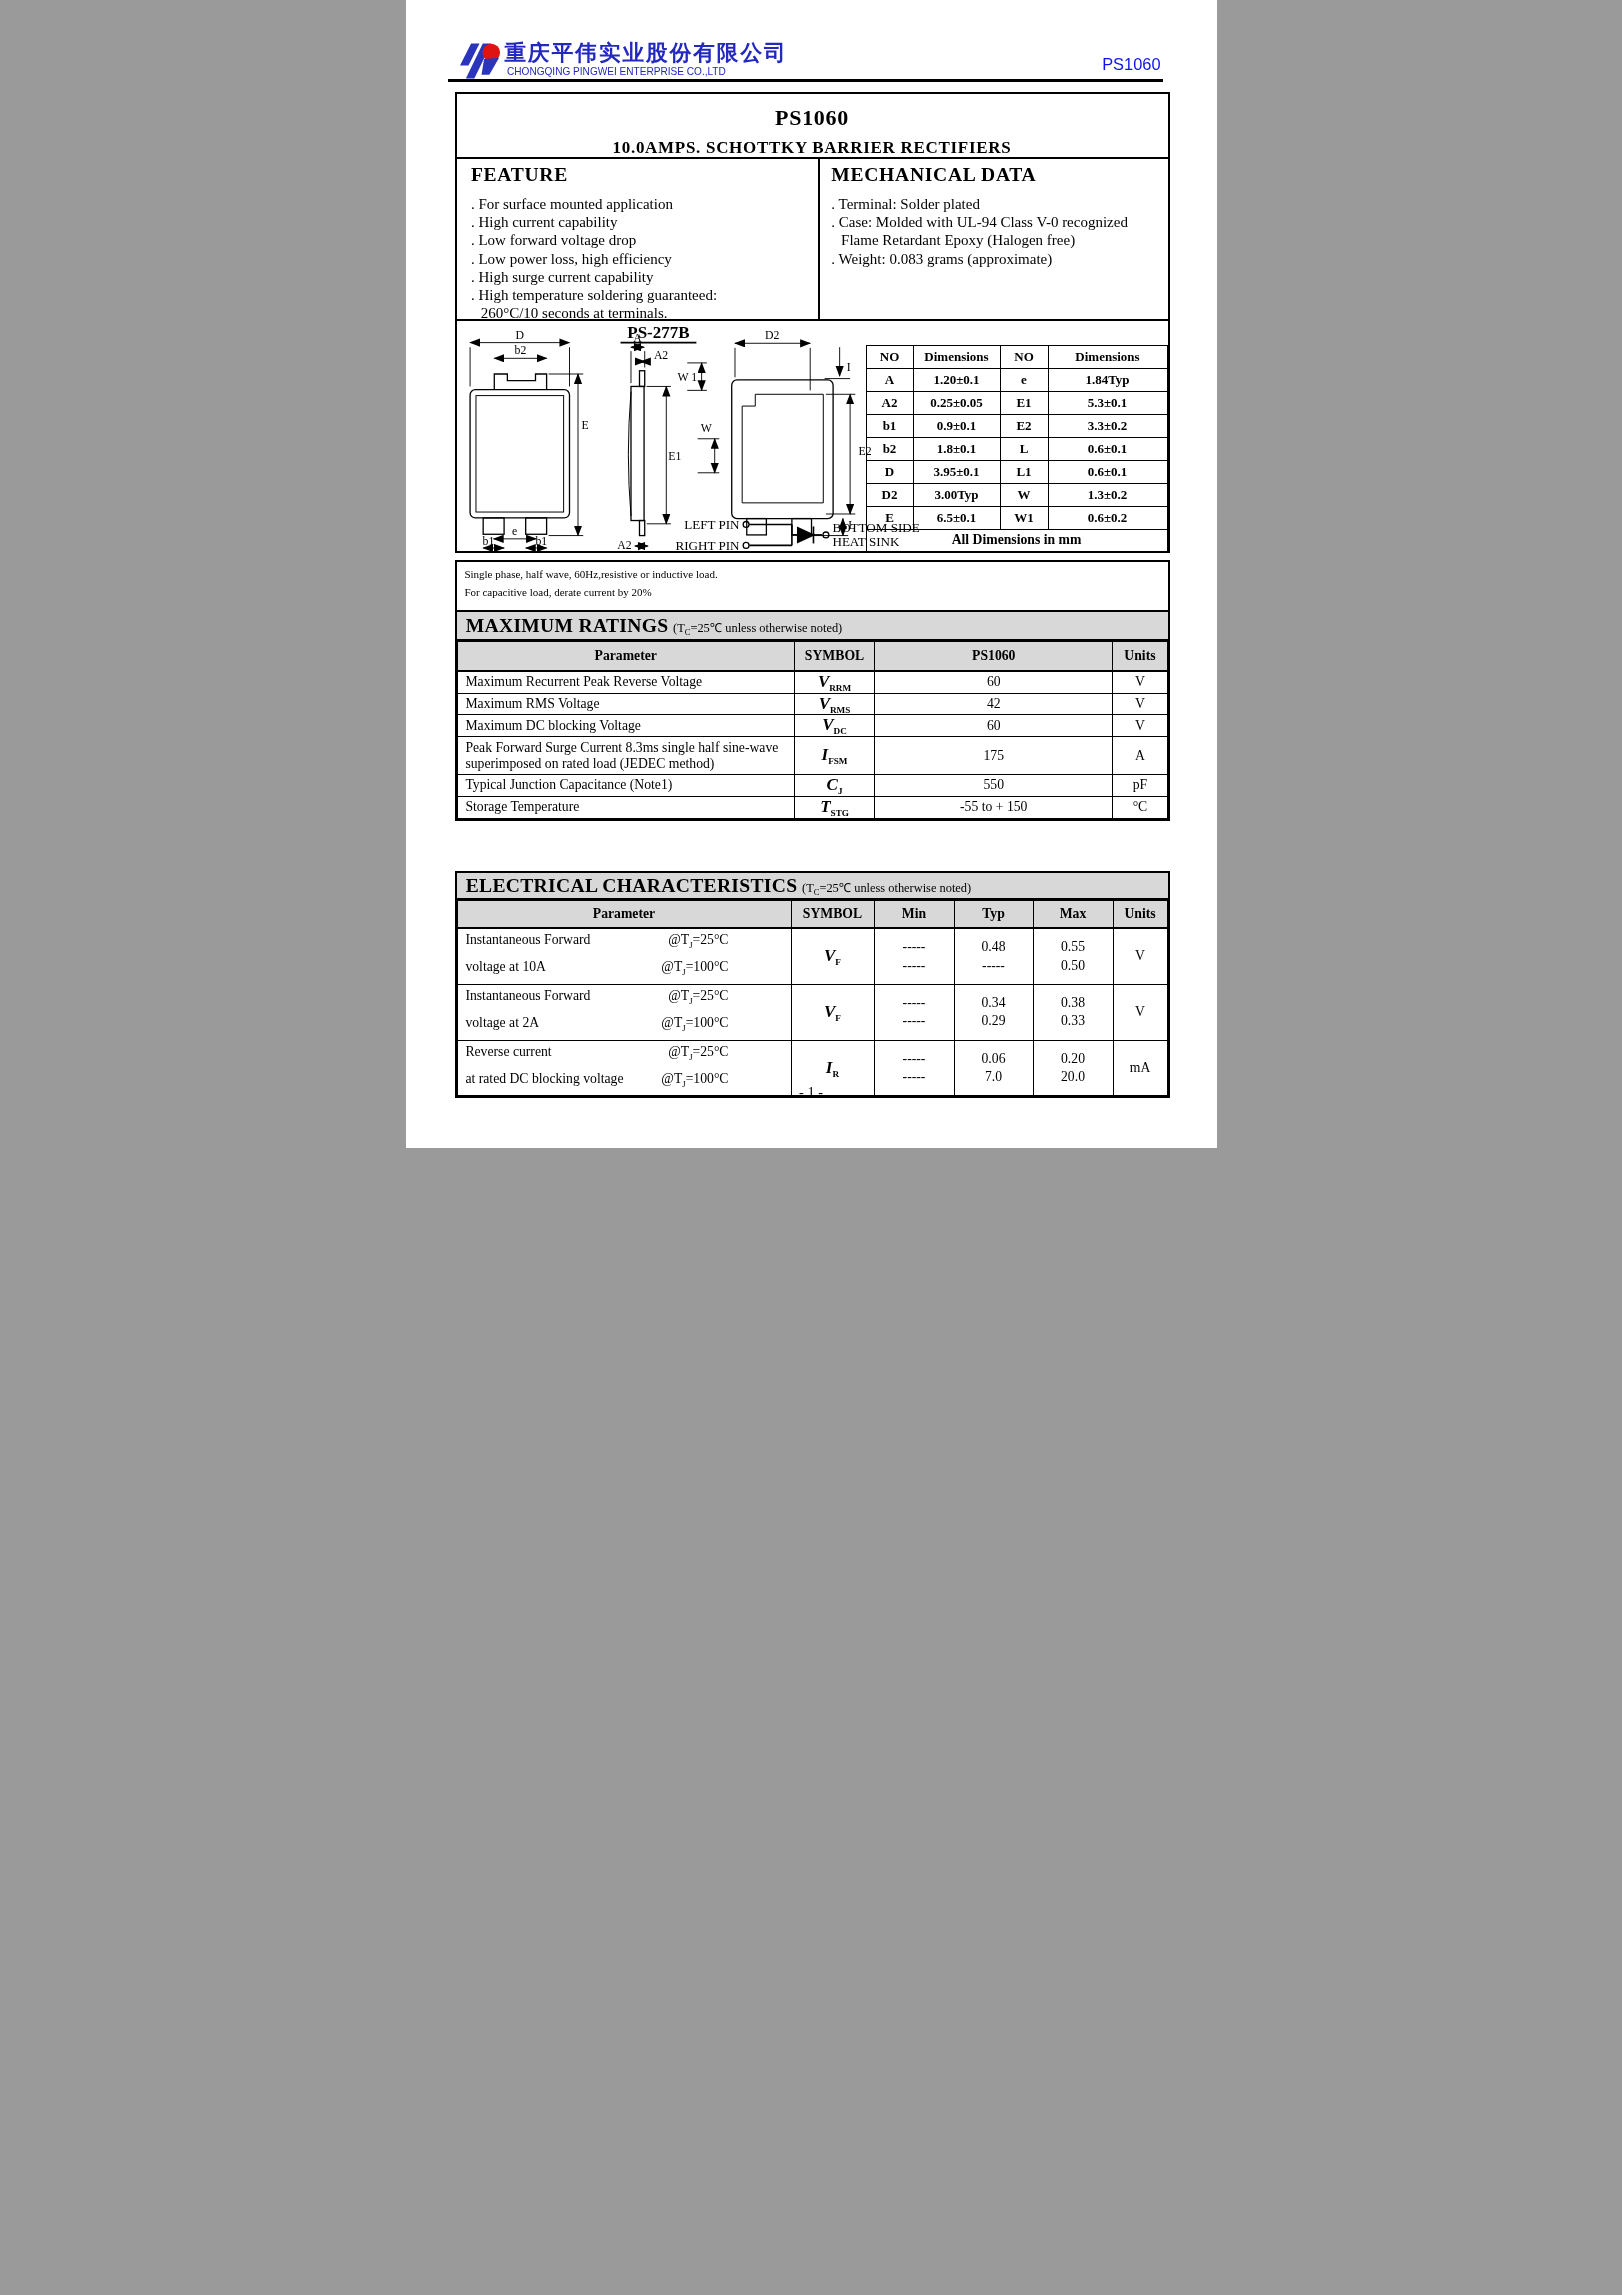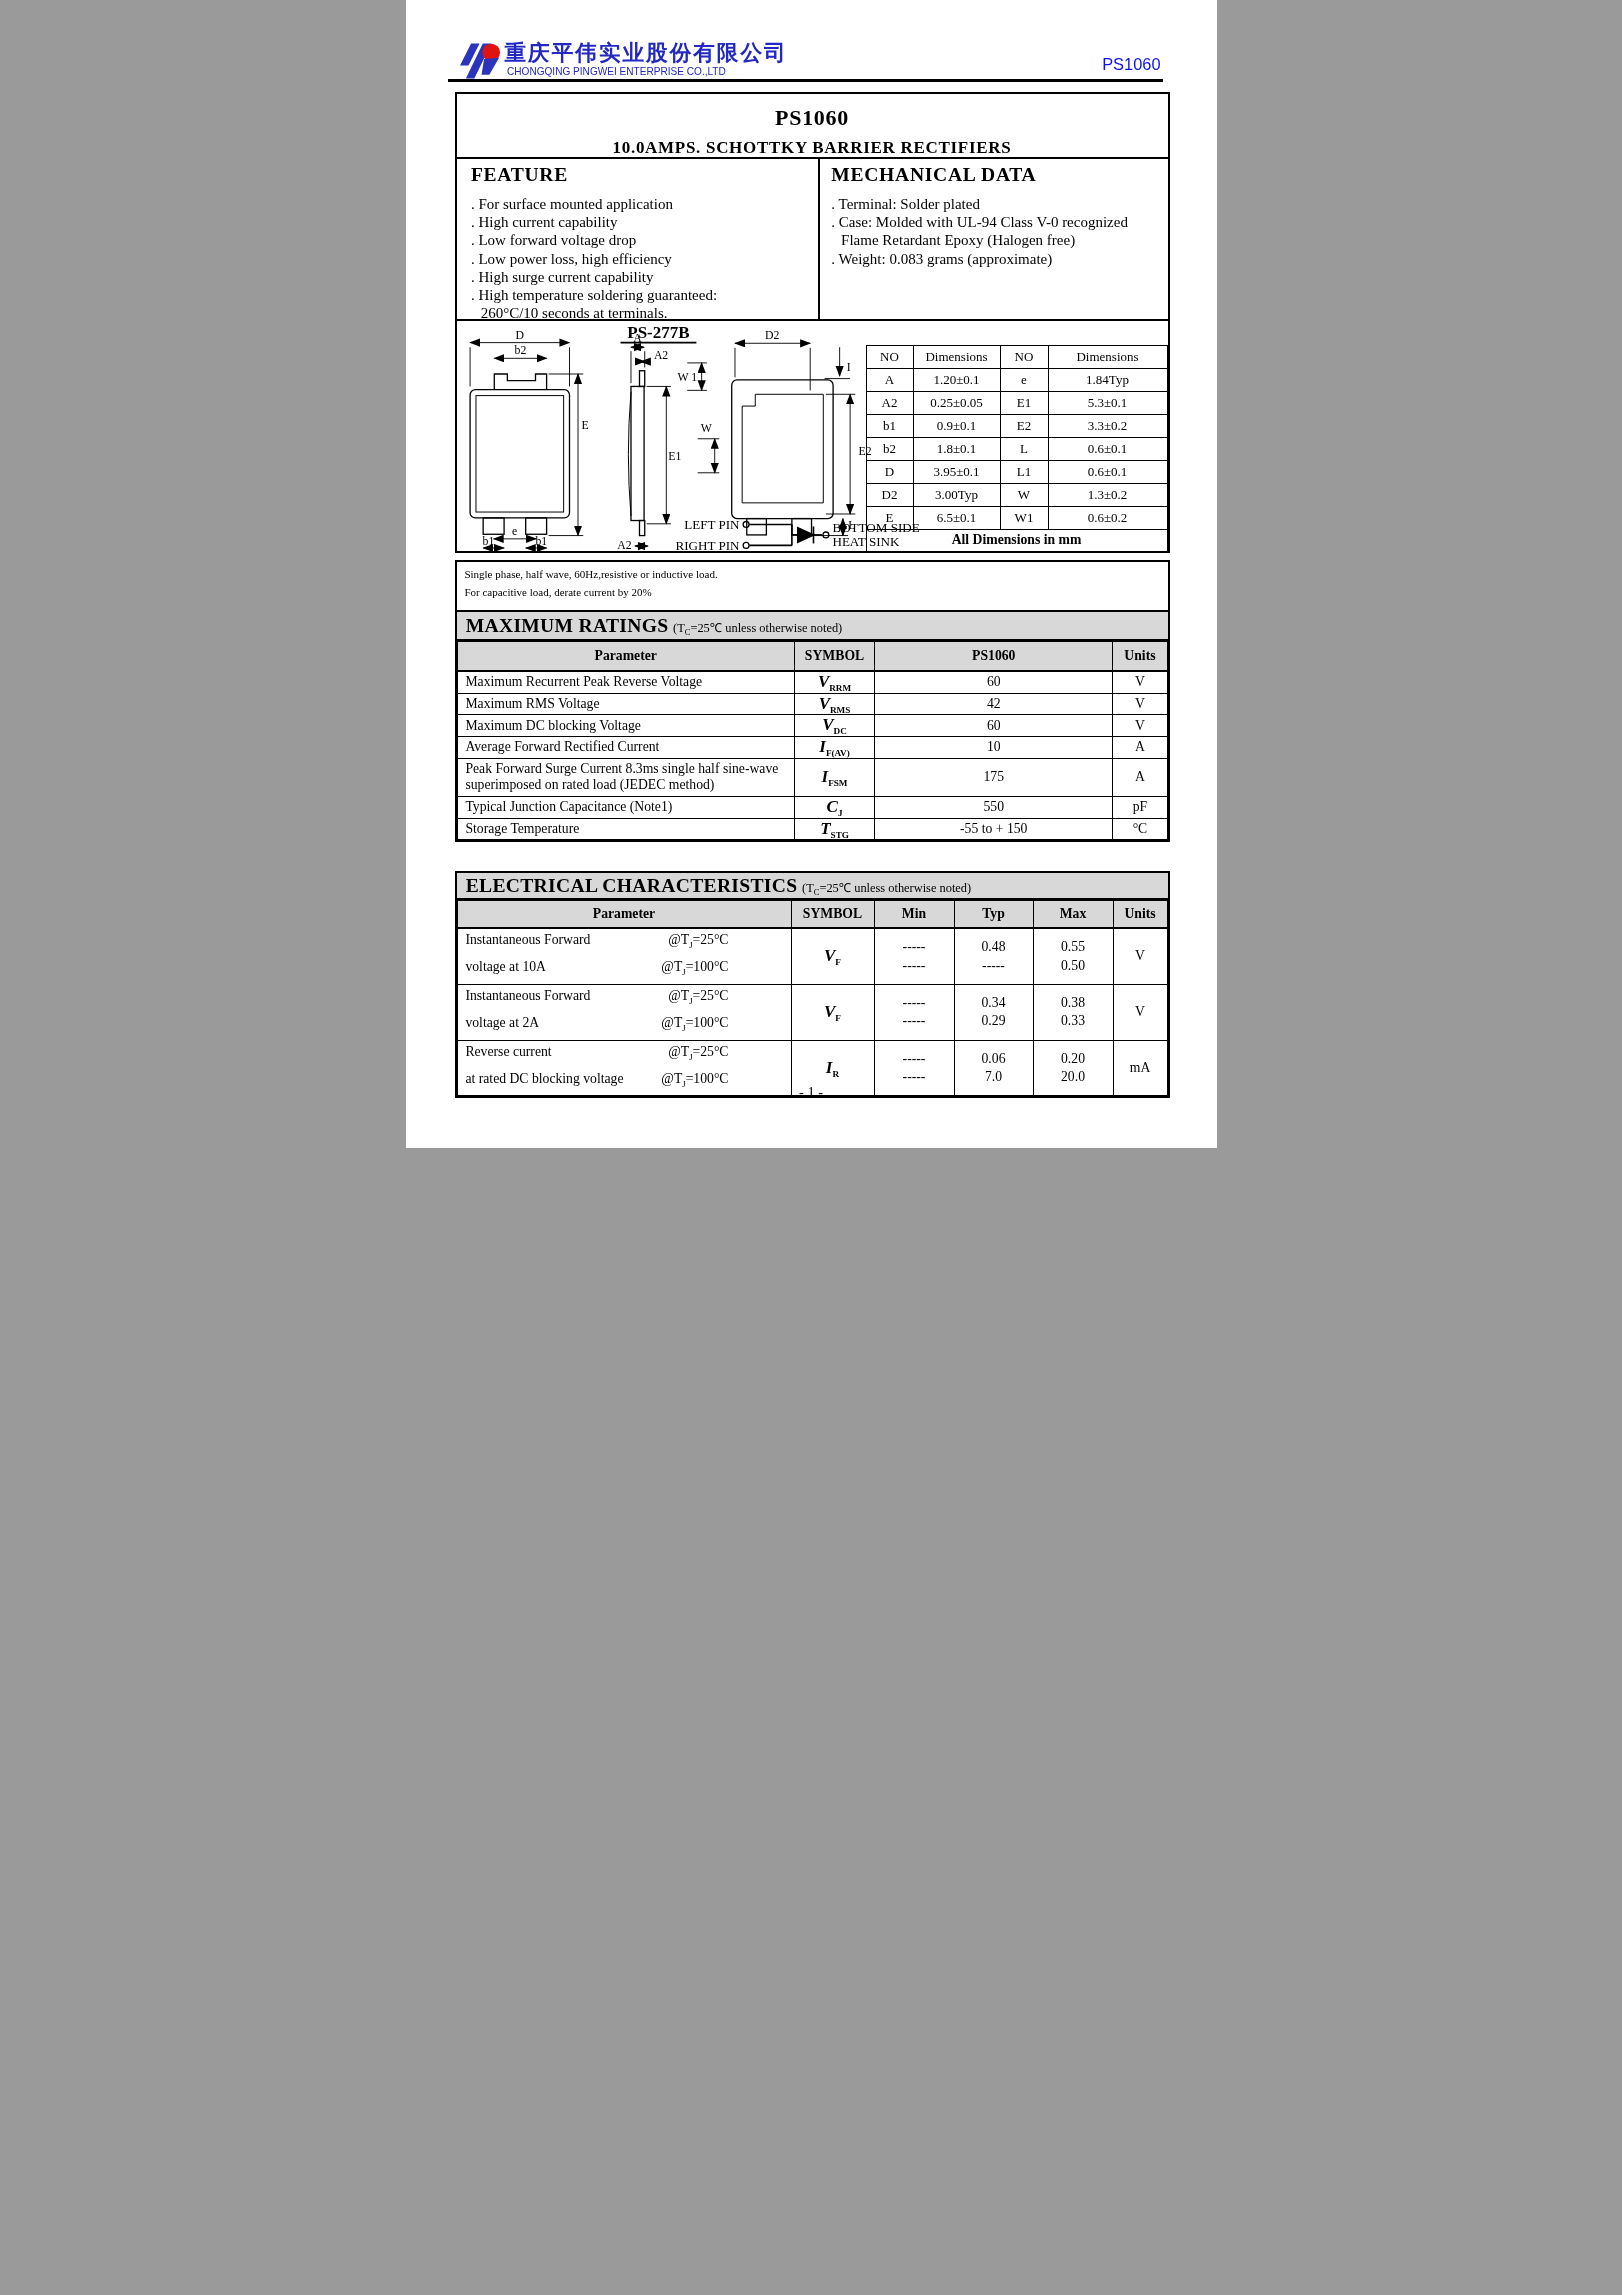--- a/index.html
+++ b/index.html
@@ -51,21 +51,21 @@
   .items .cont { padding-left:9.8px; }
 
   .drawing { position:relative; height:229px; }
   .pkg { position:absolute; left:0; top:0; width:711px; height:229px; overflow:visible; }
 
   .dims-table {
     position:absolute; right:0px; top:23.6px; width:302px;
     border-collapse:collapse; table-layout:fixed;
     font-size:13px; text-align:center;
   }
-  .dims-table td, .dims-table th { border:1.3px solid #000; font-weight:normal; }
+  .dims-table td, .dims-table th { border:1.3px solid #000; font-weight:bold; }
   .dims-table tr.h36 td, .dims-table tr.h36 th { height:23.6px; }
   .dims-table tr.h35 td { height:23px; }
   .dims-table td.foot { font-weight:bold; font-size:13.7px; height:21.6px; }
 
   
   .note-box {
     position:absolute; left:49px; top:560px; width:715px; height:56px;
     border:2px solid #000; padding:2.6px 0 0 7.9px;
     font-size:11px; line-height:18.3px;
   }
@@ -360,26 +360,20 @@
         <td class="sym"><i>V</i><sub>RMS</sub></td>
         <td>42</td>
         <td>V</td>
       </tr>
       <tr class="h34">
         <td class="pl">Maximum DC blocking Voltage</td>
         <td class="sym"><i>V</i><sub>DC</sub></td>
         <td>60</td>
         <td>V</td>
       </tr>
-      <tr class="h34">
-        <td class="pl">Average Forward Rectified Current</td>
-        <td class="sym"><i>I</i><sub>F(AV)</sub></td>
-        <td>10</td>
-        <td>A</td>
-      </tr>
       <tr class="h58">
         <td class="pl">
           <div>Peak Forward Surge Current 8.3ms single half sine-wave</div>
           <div>superimposed on rated load (JEDEC method)</div>
         </td>
         <td class="sym"><i>I</i><sub>FSM</sub></td>
         <td>175</td>
         <td>A</td>
       </tr>
       <tr class="h34">

